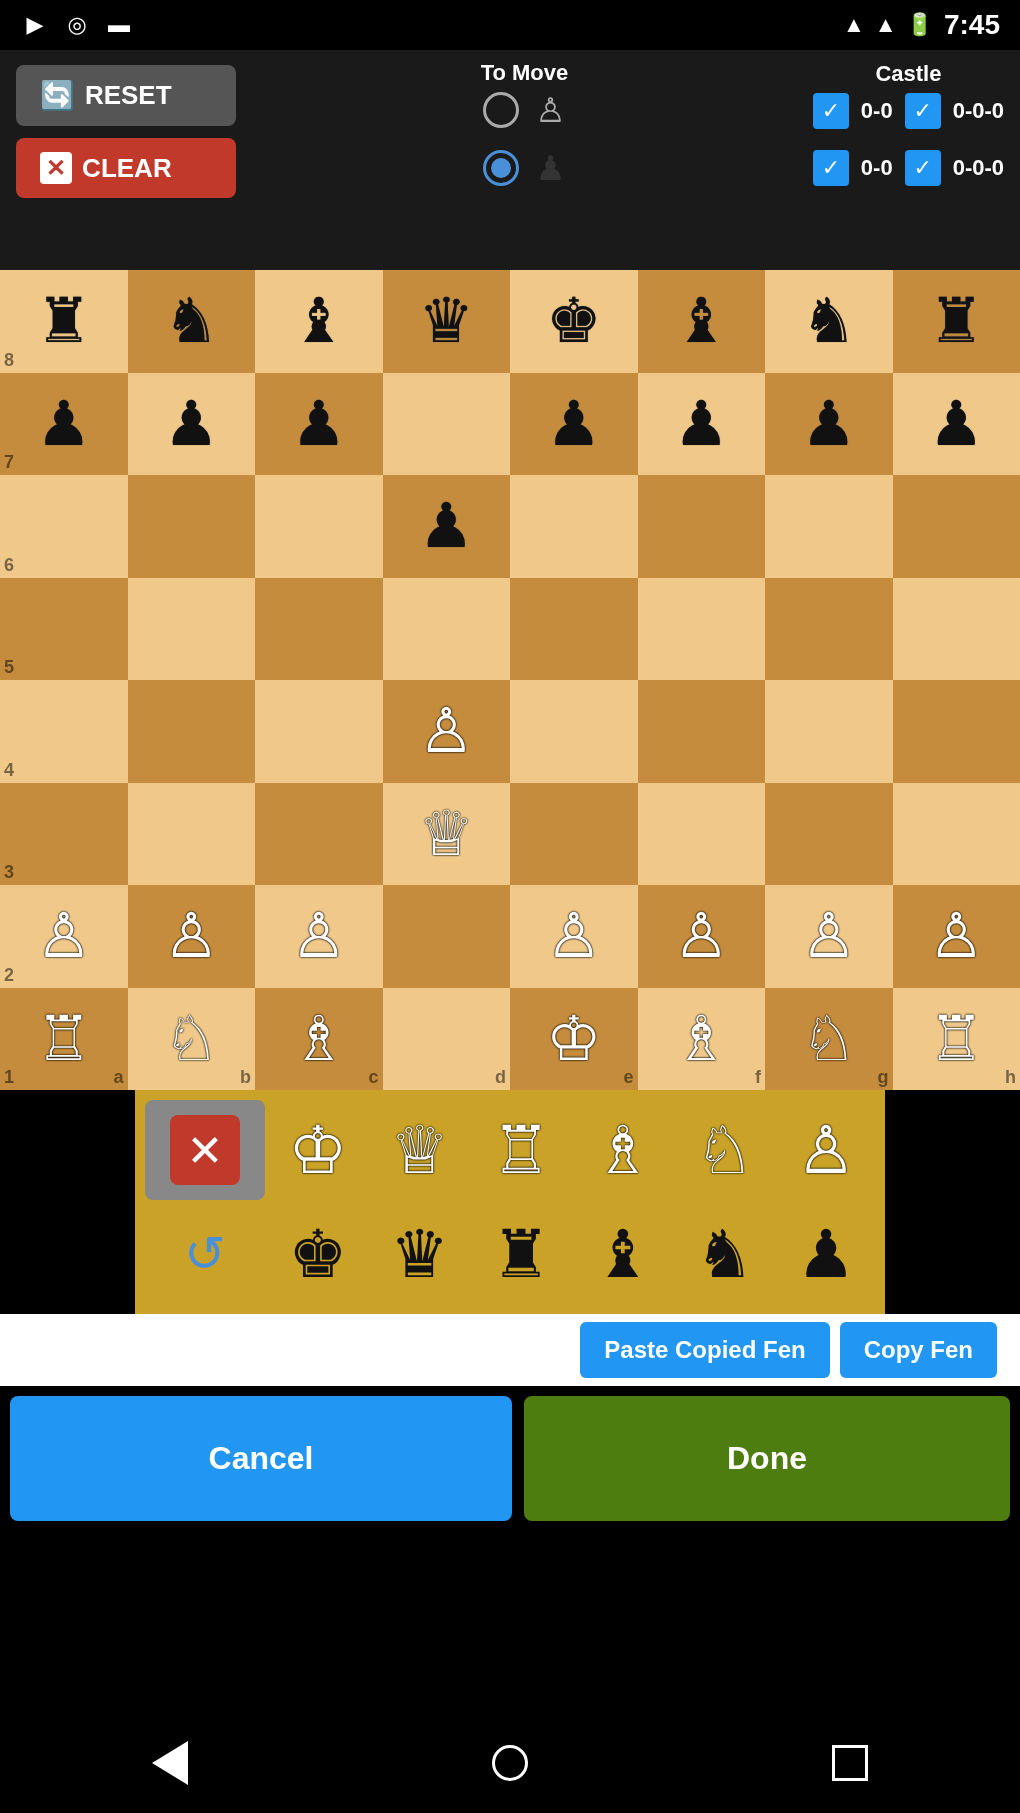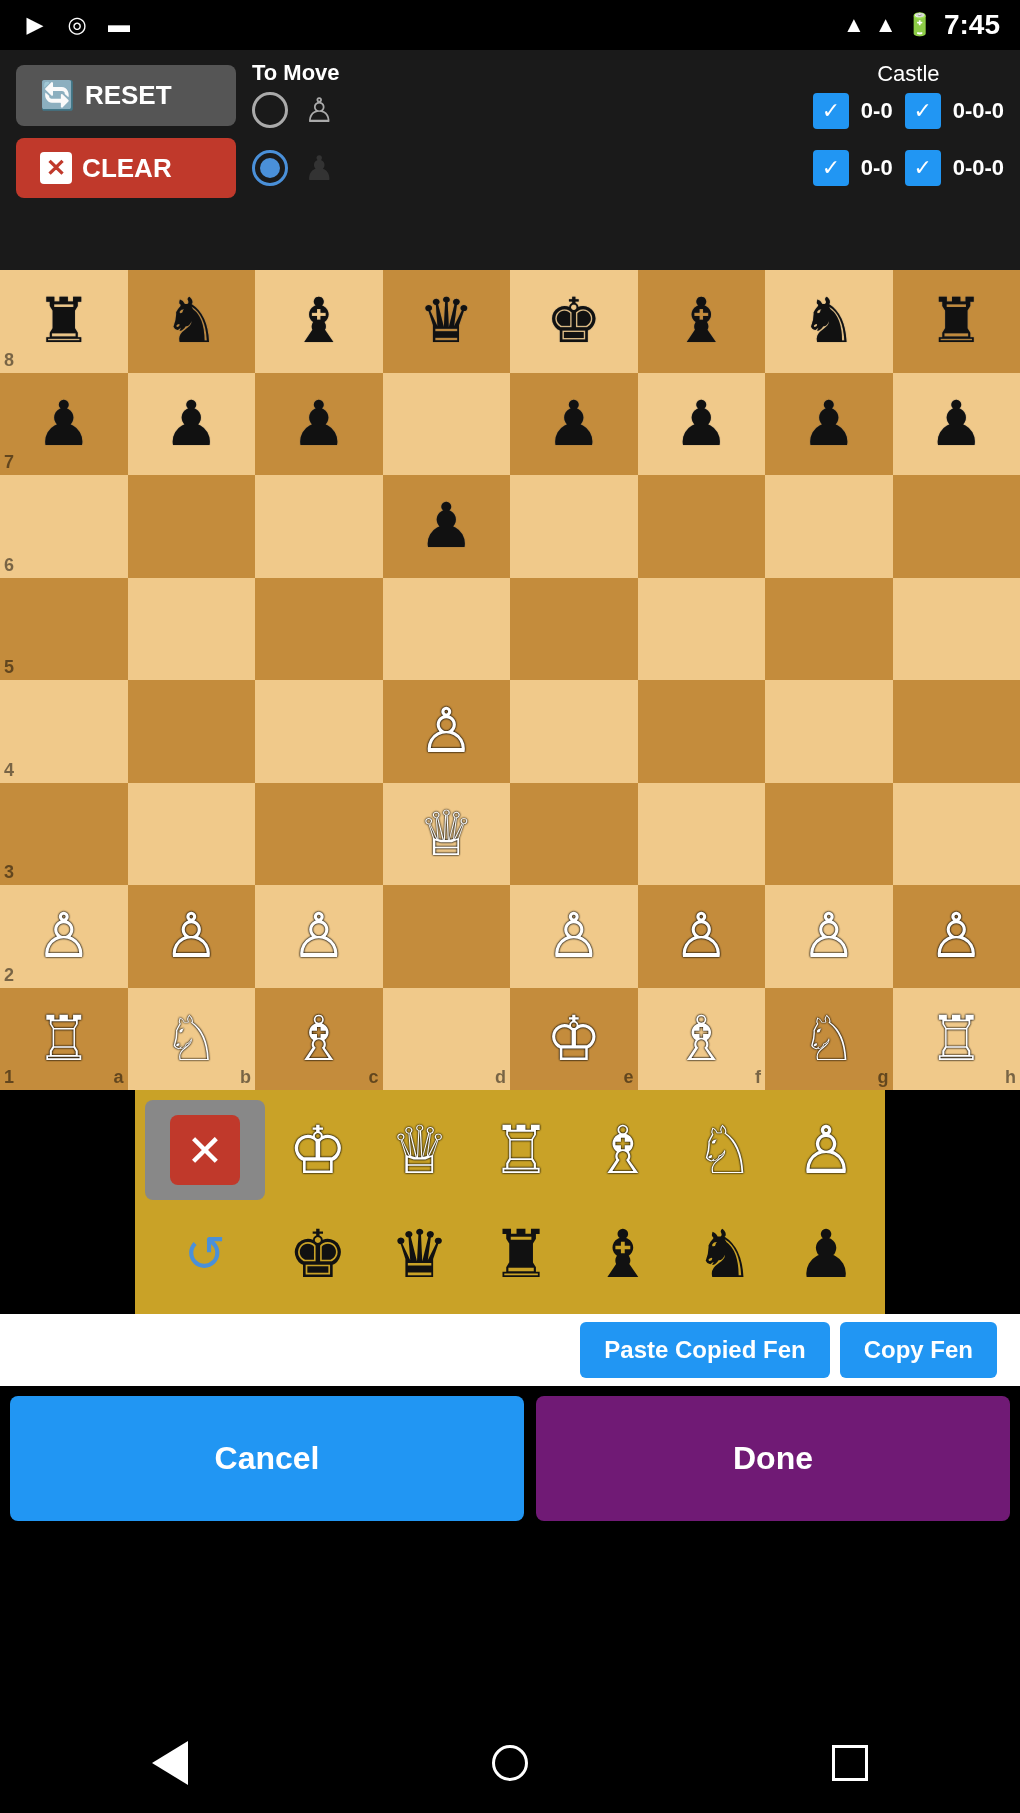--- a/index.html
+++ b/index.html
@@ -86,21 +86,21 @@
       font-weight: bold;
       display: flex;
       align-items: center;
       gap: 10px;
       cursor: pointer;
       min-width: 220px;
     }
     .to-move-section {
       display: flex;
       flex-direction: column;
-      align-items: flex-start;
+      align-items: center;
       gap: 4px;
       flex: 1;
     }
     .to-move-label {
       color: #fff;
       font-size: 22px;
       font-weight: bold;
     }
     .move-row {
       display: flex;
@@ -135,21 +135,21 @@
     }
     .piece-silhouette.black-piece { color: #333; }
     .castle-section {
       display: flex;
       flex-direction: column;
       gap: 6px;
     }
     .castle-label {
       color: #fff;
       font-size: 22px;
-      font-weight: normal;
+      font-weight: bold;
       text-align: center;
     }
     .castle-row {
       display: flex;
       align-items: center;
       gap: 12px;
     }
     .checkbox-blue {
       width: 36px;
       height: 36px;
@@ -307,26 +307,26 @@
       border: none;
       font-size: 32px;
       font-weight: bold;
       padding: 44px;
       cursor: pointer;
       margin: 10px 6px 10px 10px;
       border-radius: 8px;
     }
     .btn-done {
       flex: 1;
-      background: #701a75;
+      background: #4d7c0f;
       color: #fff;
       border: none;
       font-size: 32px;
       font-weight: bold;
-      padding: 24px;
+      padding: 36px;
       cursor: pointer;
       margin: 10px 10px 10px 6px;
       border-radius: 8px;
     }
 
     
     .nav-bar {
       background: #000;
       height: 100px;
       display: flex;

